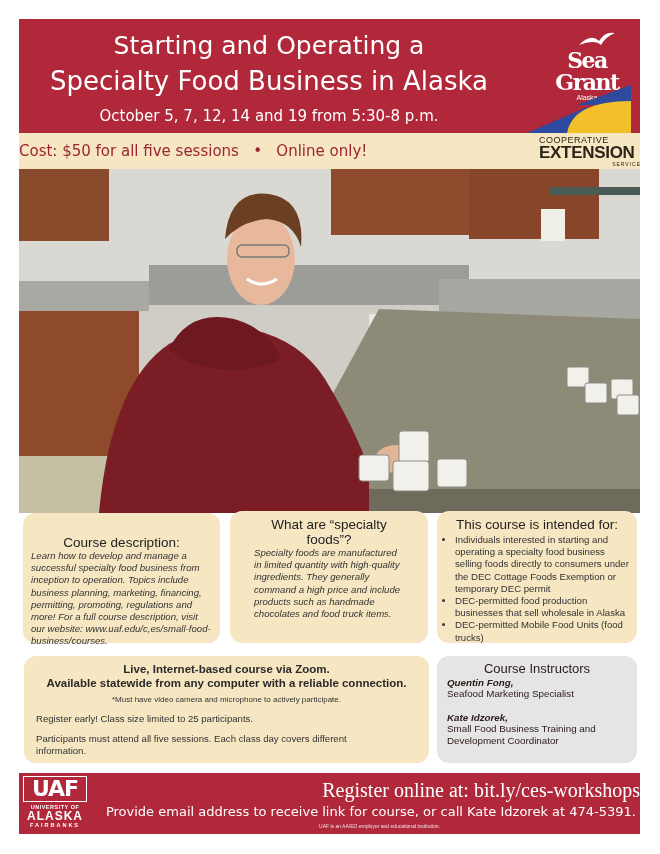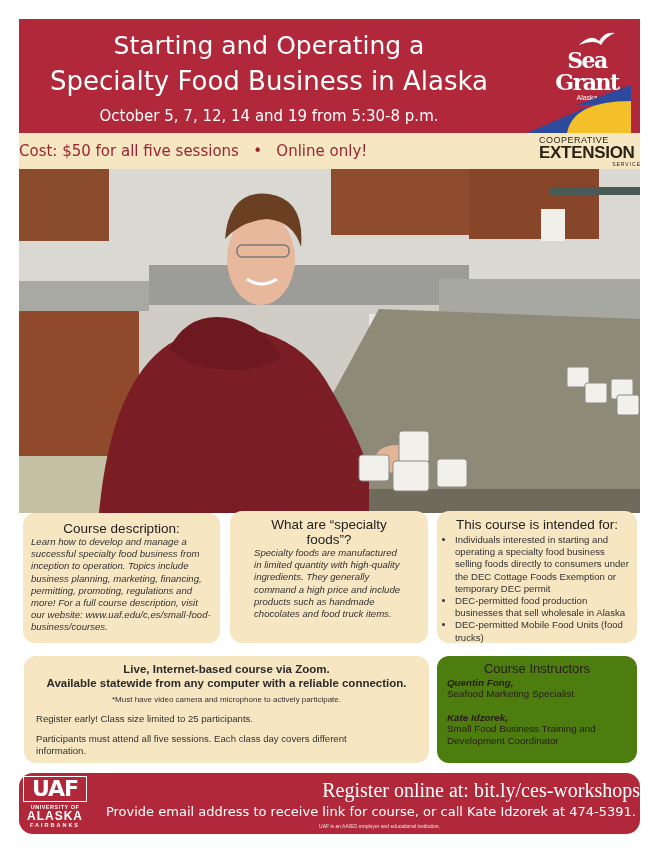--- a/index.html
+++ b/index.html
@@ -17,21 +17,21 @@
   .sg-sub{font-size:7px;display:block;margin-top:1px;}
   .ces-logo{left:520px;top:2px;width:110px;color:#2b2418;}
   .ces-top{font-size:9px;letter-spacing:0.5px;display:block;}
   .ces-mid{font-size:17px;font-weight:bold;display:block;line-height:16px;letter-spacing:-0.3px;}
   .ces-bot{font-size:5px;letter-spacing:1px;display:block;text-align:right;padding-right:8px;}
   .photo{left:19px;top:169px;width:621px;height:344px;overflow:hidden;background:#d8d8d4;}
   .box{background:#f6e6c2;border-radius:12px;box-sizing:border-box;}
   .box h3{margin:0;text-align:center;font-size:13.5px;font-weight:normal;color:#222;}
   .box p{margin:0;font-size:9.6px;line-height:12.2px;color:#333;font-style:italic;}
   .box ul{margin:2px 0 0 0;padding-left:12px;font-size:9.6px;line-height:12.2px;color:#333;}
-  .footer{left:19px;top:773px;width:621px;height:61px;background:#b0283a;color:#fff;border-radius:14px;}
+  .footer{left:19px;top:773px;width:621px;height:61px;background:#b0283a;color:#fff;}
   .reg{left:100px;top:6px;width:521px;text-align:right;font-family:Liberation Serif, serif;font-size:20px;}
   .prov{left:66px;top:31px;width:551px;text-align:right;font-family:"DejaVu Sans",sans-serif;font-size:13px;}
   .eeo{left:100px;top:50px;width:521px;text-align:center;font-size:5px;opacity:0.85;}
 </style>
 </head>
 <body>
 
 <div class="abs banner">
   <div class="abs title t1">Starting and Operating a</div>
   <div class="abs title t2">Specialty Food Business in Alaska</div>
@@ -95,21 +95,21 @@
       <rect x="374" y="292" width="36" height="30" rx="3"></rect>
       <rect x="418" y="290" width="30" height="28" rx="3"></rect>
       <rect x="548" y="198" width="22" height="20" rx="2"></rect>
       <rect x="566" y="214" width="22" height="20" rx="2"></rect>
       <rect x="592" y="210" width="22" height="20" rx="2"></rect>
       <rect x="598" y="226" width="22" height="20" rx="2"></rect>
     </g>
   </svg>
 </div>
 
-<div class="abs box" style="left:23px;top:513px;width:197px;height:130px;padding:8px 8px;">
+<div class="abs box" style="left:23px;top:513px;width:197px;height:130px;padding:22px 8px;">
   <h3>Course description:</h3>
   <p>Learn how to develop and manage a successful specialty food business from inception to operation. Topics include business planning, marketing, financing, permitting, promoting, regulations and more! For a full course description, visit our website: www.uaf.edu/c,es/small-food-business/courses.</p>
 </div>
 
 <div class="abs box" style="left:230px;top:511px;width:198px;height:132px;padding:6px 24px;">
   <h3>What are “specialty foods”?</h3>
   <p>Specialty foods are manufactured in limited quantity with high-quality ingredients. They generally command a high price and include products such as handmade chocolates and food truck items.</p>
 </div>
 
 <div class="abs box" style="left:437px;top:511px;width:200px;height:132px;padding:6px 6px;">
@@ -122,21 +122,21 @@
 </div>
 
 <div class="abs box" style="left:24px;top:656px;width:405px;height:107px;padding:6px 12px;">
   <div style="text-align:center;font-weight:bold;font-size:11.5px;line-height:14px;">Live, Internet-based course via Zoom.</div>
   <div style="text-align:center;font-weight:bold;font-size:11.5px;line-height:14px;">Available statewide from any computer with a reliable connection.</div>
   <div style="text-align:center;font-size:8px;margin-top:5px;color:#333;">*Must have video camera and microphone to actively participate.</div>
   <div style="font-size:9.6px;margin-top:9px;color:#333;">Register early! Class size limited to 25 participants.</div>
   <div style="font-size:9.6px;margin-top:9px;line-height:12px;color:#333;padding-right:30px;">Participants must attend all five sessions. Each class day covers different information.</div>
 </div>
 
-<div class="abs" style="left:437px;top:656px;width:200px;height:107px;padding:5px 10px;box-sizing:border-box;background:#4d7c0f;border-radius:12px;color:#2a1a18;">
+<div class="abs" style="left:437px;top:656px;width:200px;height:107px;padding:5px 10px;box-sizing:border-box;background:#e5e5e5;border-radius:12px;color:#2a1a18;">
   <div style="text-align:center;font-size:13px;">Course Instructors</div>
   <div style="font-weight:bold;font-style:italic;font-size:9.8px;margin-top:1px;">Quentin Fong,</div>
   <div style="font-size:9.8px;line-height:12px;">Seafood Marketing Specialist</div>
   <div style="font-weight:bold;font-style:italic;font-size:9.8px;margin-top:12px;">Kate Idzorek,</div>
   <div style="font-size:9.8px;line-height:12px;">Small Food Business Training and Development Coordinator</div>
 </div>
 
 <div class="abs footer">
   <div class="abs" style="left:4px;top:3px;width:64px;height:56px;color:#fff;text-align:center;">
     <div style="font-family:'DejaVu Sans',sans-serif;font-weight:bold;font-size:22px;line-height:24px;letter-spacing:-1px;border:1px solid #fff;">UAF</div>

